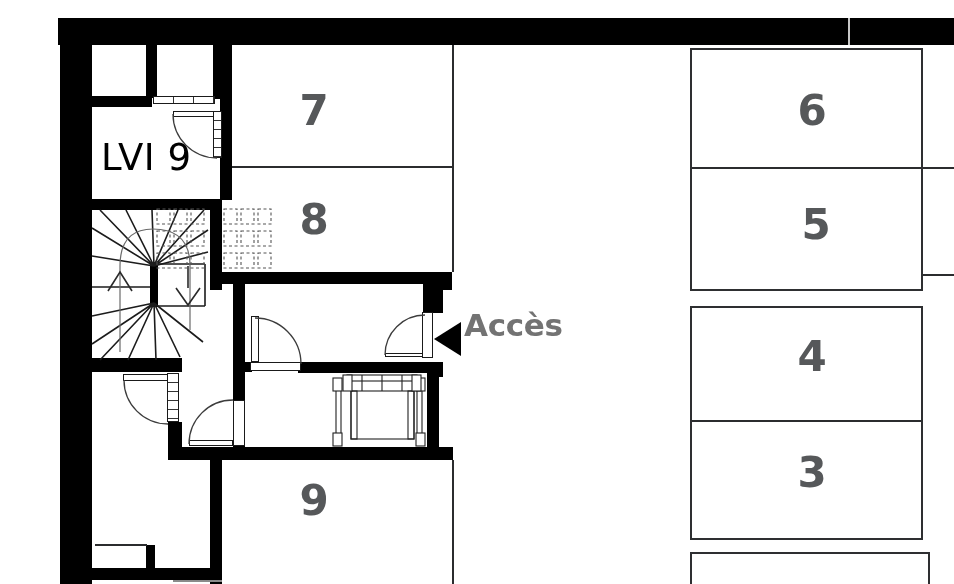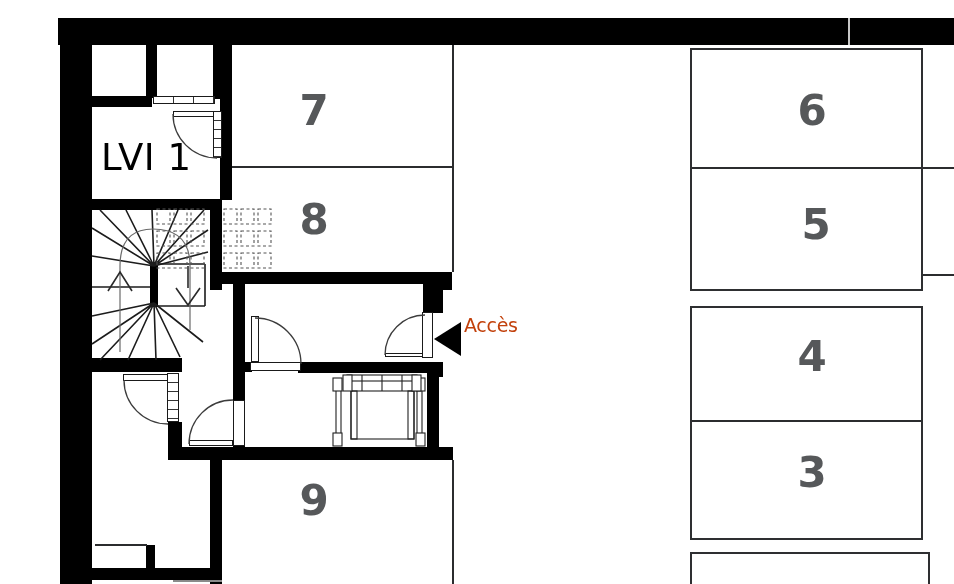--- a/index.html
+++ b/index.html
@@ -9,21 +9,21 @@
   .ln{position:absolute;background:#2b2c2e;}
   .ln.light{background:#8a8a8a;}
   .box{position:absolute;border:2px solid #2e2f31;box-sizing:border-box;background:transparent;}
   .frame{position:absolute;background:#fff;border:1px solid #1a1a1a;box-sizing:border-box;}
   .hatchV{background-image:repeating-linear-gradient(180deg,#fff 0 8px,#333 8px 9px);}
   .hatchH{background-image:repeating-linear-gradient(90deg,#fff 0 19px,#333 19px 20px);}
   .joint{position:absolute;background:#c8c8c8;}
   .pnum{position:absolute;transform:translate(-50%,-50%);font-weight:bold;font-size:42px;
         color:#56585a;line-height:1;}
   .rlabel{position:absolute;font-size:37px;color:#000;letter-spacing:0.5px;line-height:1;}
-  .access{position:absolute;font-weight:normal;font-size:19px;line-height:30px;color:#c2410c;
+  .access{position:absolute;font-weight:bold;font-size:31px;line-height:30px;color:#737373;
           letter-spacing:-0.3px;}
   svg.overlay{position:absolute;left:0;top:0;pointer-events:none;}
 </style>
 </head>
 <body>
 
 <div id="plan">
 
   <div class="w" style="left:58px;top:18px;width:896px;height:27px"></div>
   <div class="joint" style="left:848px;top:18px;width:2px;height:27px"></div>
@@ -134,21 +134,21 @@
       <rect x="408" y="391" width="6" height="48"></rect>
       <rect x="347" y="375" width="70" height="6"></rect>
       <rect x="343" y="375" width="9" height="16" fill="#fff"></rect>
       <rect x="412" y="375" width="9" height="16" fill="#fff"></rect>
       <path d="M362,375 L362,391 M382,375 L382,391 M402,375 L402,391"></path>
     </g>
 
     <polygon points="434,339 461,322 461,356" fill="#000000"></polygon>
   </svg>
 
-  <div class="rlabel" style="left:101px;top:139px">LVI 1</div>
+  <div class="rlabel" style="left:101px;top:139px">LVI 9</div>
 
   <div class="access" style="left:464px;top:310px">
     <div>Accès</div>
   </div>
 
   <div class="pnum" style="left:314px;top:111px">7</div>
   <div class="pnum" style="left:314px;top:220px">8</div>
   <div class="pnum" style="left:314px;top:501px">9</div>
   <div class="pnum" style="left:812px;top:111px">6</div>
   <div class="pnum" style="left:816px;top:225px">5</div>

